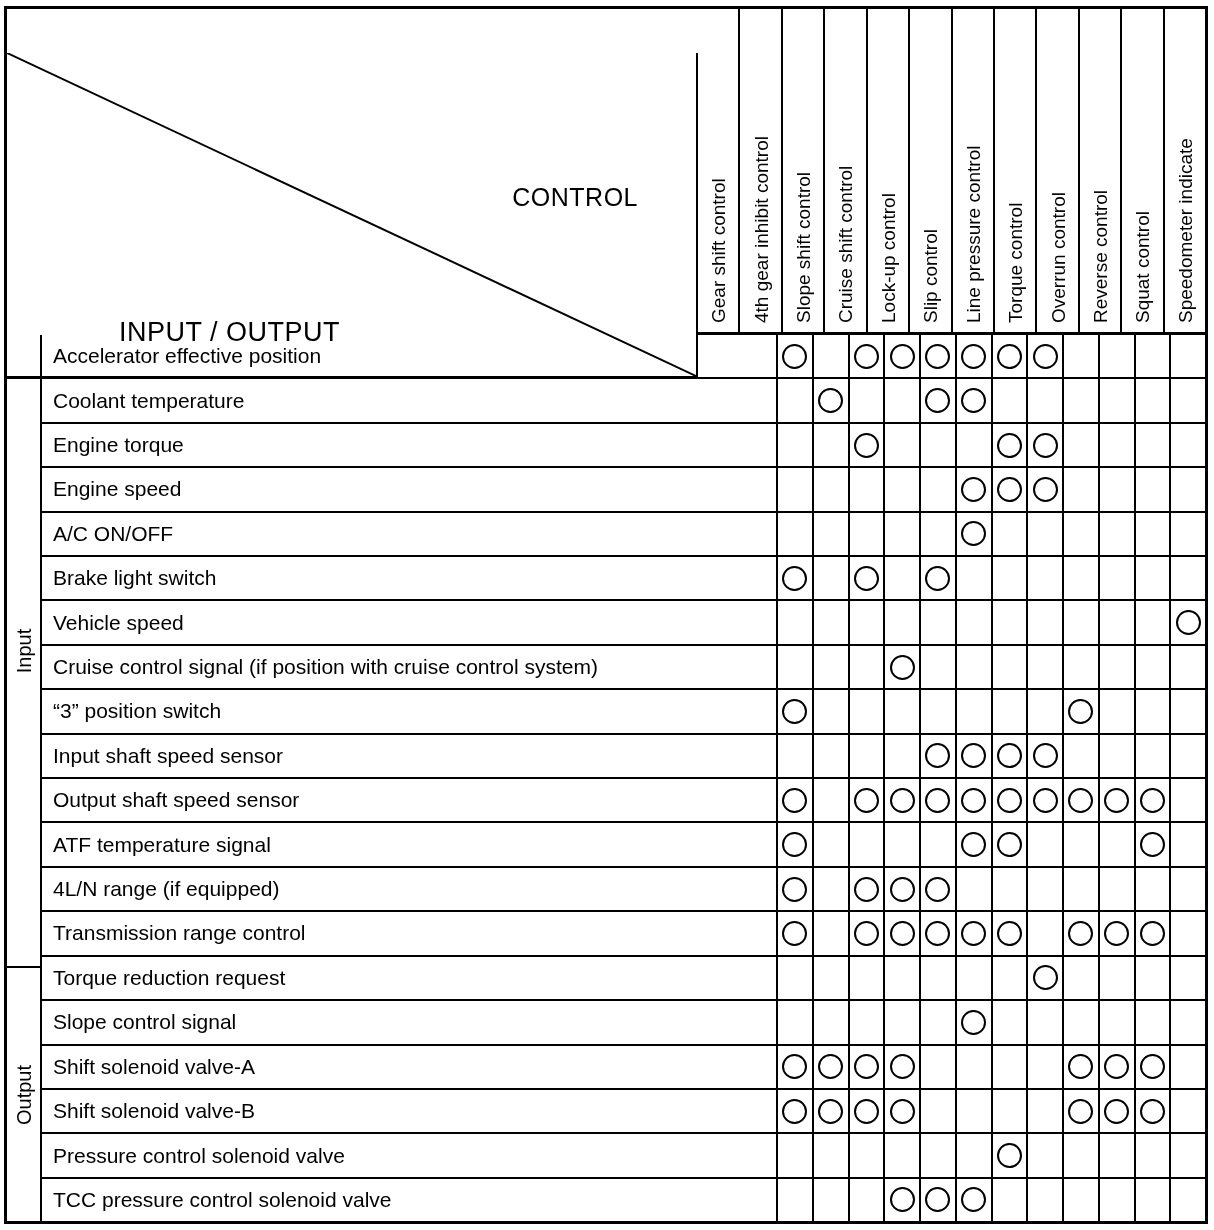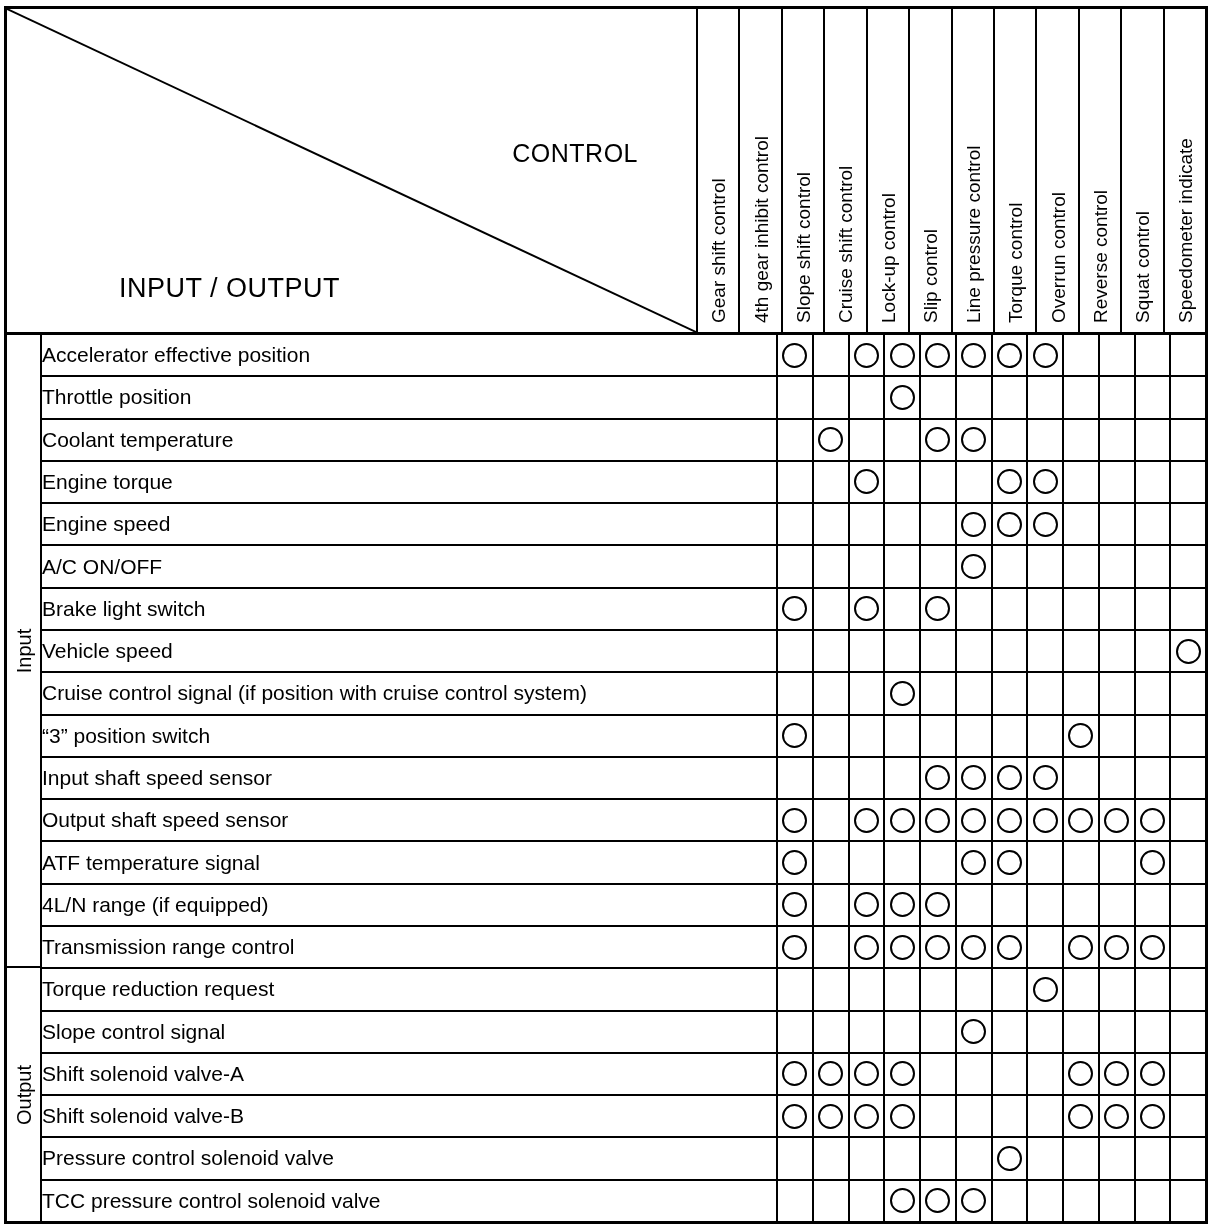--- a/index.html
+++ b/index.html
@@ -46,20 +46,21 @@
   }
 
   #corner-cell {
     position: relative;
     width: 691px;
     height: 100%;
     border-right: 2px solid #000;
     border-bottom: 3px solid #000;
     box-sizing: border-box;
     overflow: hidden;
+    margin-top: 44px;
   }
   #corner-cell svg.diag {
     position: absolute;
     left: 0; top: 0;
     width: 100%;
     height: 100%;
     display: block;
   }
   #corner-control {
     position: absolute;
@@ -158,20 +159,21 @@
   }
   .row:last-child { border-bottom: none; }
   .row.group-end { border-bottom: 2px solid #000; }
 
   .row-label {
     width: 736px;
     box-sizing: border-box;
     border-right: 2px solid #000;
     display: flex;
     align-items: center;
+    padding-left: 11px;
     font-size: 21px;
     white-space: nowrap;
     overflow: hidden;
   }
 
   .row-cells {
     flex: 1;
     display: flex;
   }
   .cell {
@@ -308,39 +310,20 @@
               <div class="cell">
                 <span class="dot"></span>
               </div>
               <div class="cell"></div>
               <div class="cell"></div>
               <div class="cell"></div>
               <div class="cell"></div>
             </div>
           </div>
           <div class="row">
-            <div class="row-label">Throttle position</div>
-            <div class="row-cells">
-              <div class="cell"></div>
-              <div class="cell"></div>
-              <div class="cell"></div>
-              <div class="cell">
-                <span class="dot"></span>
-              </div>
-              <div class="cell"></div>
-              <div class="cell"></div>
-              <div class="cell"></div>
-              <div class="cell"></div>
-              <div class="cell"></div>
-              <div class="cell"></div>
-              <div class="cell"></div>
-              <div class="cell"></div>
-            </div>
-          </div>
-          <div class="row">
             <div class="row-label">Coolant temperature</div>
             <div class="row-cells">
               <div class="cell"></div>
               <div class="cell">
                 <span class="dot"></span>
               </div>
               <div class="cell"></div>
               <div class="cell"></div>
               <div class="cell">
                 <span class="dot"></span>

